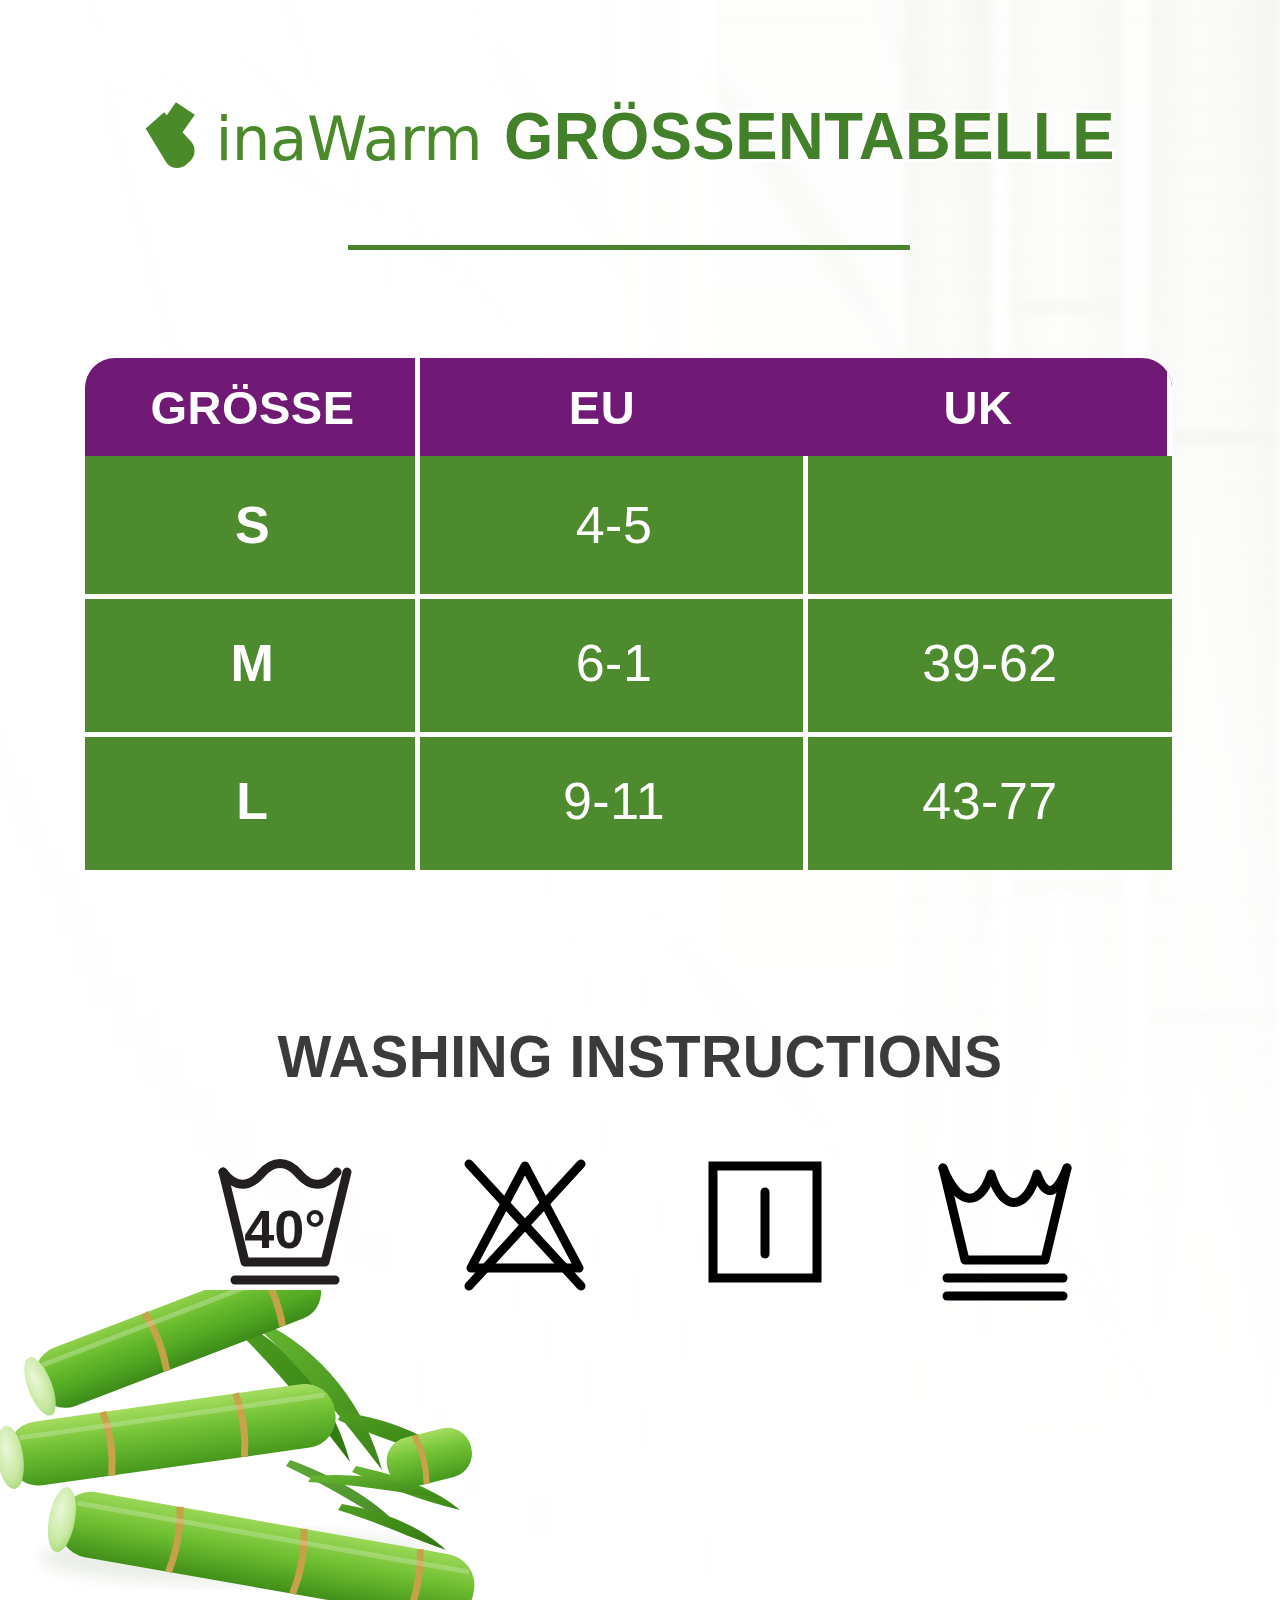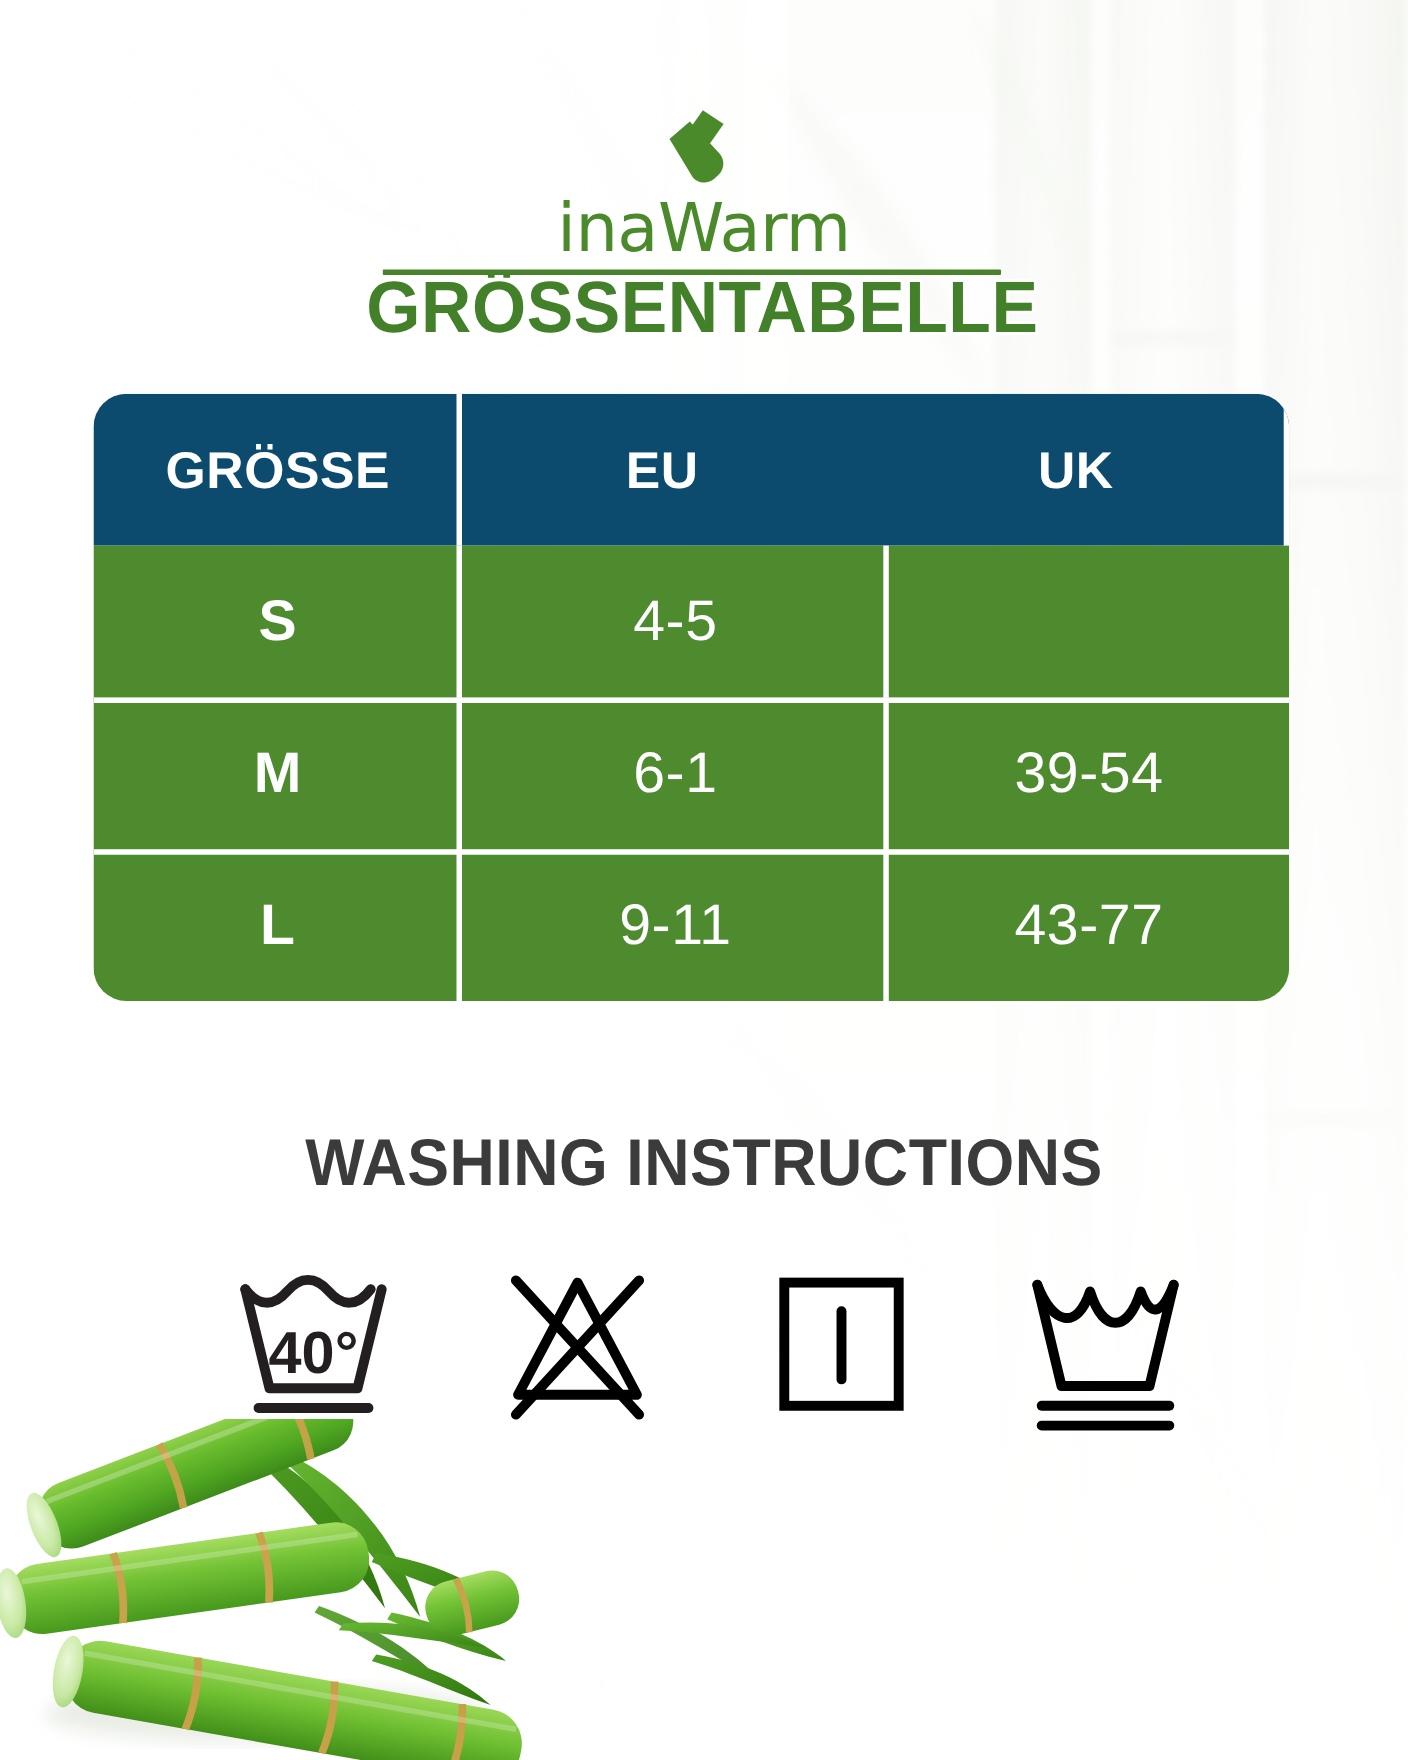--- a/index.html
+++ b/index.html
@@ -51,21 +51,20 @@
 
   
   .header {
     position: absolute;
     left: 0; top: 98px;
     width: 1280px;
     display: flex;
     align-items: center;
     justify-content: center;
     gap: 0px;
-    flex-direction: column;
   }
   .logo-mark {
     width: 62px; height: 72px;
     margin-right: 14px;
     flex: none;
     display: block;
   }
   .brand {
     font-size: 61px;
     color: #4b8a2b;
@@ -101,21 +100,21 @@
     position: absolute;
     left: 85px; top: 358px;
     width: 1087px; height: 552px;
     border-radius: 30px;
     overflow: hidden;
     display: flex;
     flex-direction: column;
     box-shadow: 0 0 0 0 rgba(0,0,0,0);
   }
   .row { display: flex; width: 100%; }
-  .row.head { height: 138px; background: #0c4a6e; }
+  .row.head { height: 98px; background: #701a75; }
   .row.body { height: 138px; background: #4e8a2e; }
   .cell {
     display: flex;
     align-items: center;
     justify-content: center;
     color: #ffffff;
     position: relative;
   }
   .c1 { width: 335px; }
   .c2 { width: 388px; }
@@ -255,21 +254,21 @@
     </div>
 
     <div class="row body">
       <div class="cell c1">S</div>
       <div class="cell c2">4-5</div>
     </div>
 
     <div class="row body">
       <div class="cell c1">M</div>
       <div class="cell c2">6-1</div>
-      <div class="cell c3">39-54</div>
+      <div class="cell c3">39-62</div>
     </div>
 
     <div class="row body">
       <div class="cell c1">L</div>
       <div class="cell c2">9-11</div>
       <div class="cell c3">43-77</div>
     </div>
 
   </div>
 

